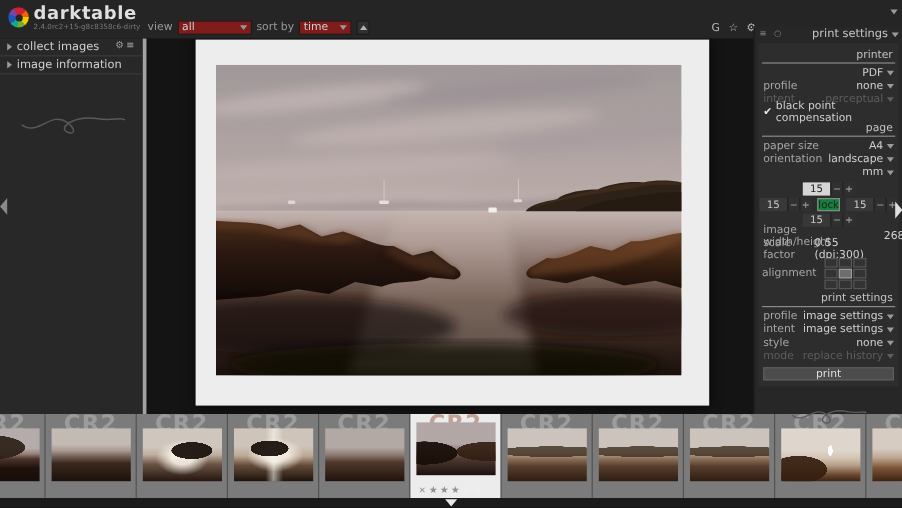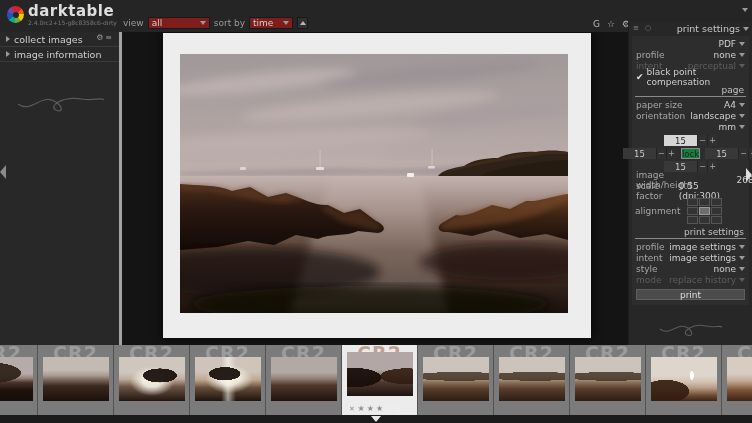--- a/index.html
+++ b/index.html
@@ -55,21 +55,21 @@
   .rrow .val{color:#d0d0d0;display:flex;align-items:center;gap:3px;}
   .rrow.disabled .lbl,.rrow.disabled .val{color:#5d5d5d;}
   .rrow.disabled .caret{border-top-color:#5d5d5d;}
   .rrow.value-only{justify-content:flex-end;}
   .checkrow{display:flex;align-items:center;height:11px;color:#cfcfcf;gap:3px;padding:0 1px;}
   .checkrow .chk{color:#e8e8e8;font-size:9px;}
 
   .margins{margin:3px 0 2px 0;}
   .m-row{display:flex;justify-content:center;align-items:center;gap:3px;margin-bottom:2px;}
   .spin{display:flex;height:11px;}
-  .spin .num{width:33px;background:#383838;color:#c9c9c9;display:flex;align-items:center;justify-content:center;font-size:8.5px;}
+  .spin .num{width:23px;background:#383838;color:#c9c9c9;display:flex;align-items:center;justify-content:center;font-size:8.5px;}
   .spin.light .num{background:#d6d6d6;color:#222;}
   .spin .sbtn{width:9px;background:#303030;color:#aaa;display:flex;align-items:center;justify-content:center;font-size:8px;border-left:1px solid #222;}
   .lock-btn{width:34px;height:11px;background:#15803d;color:#1d1d1d;display:flex;align-items:center;justify-content:center;font-size:8.5px;border:1px solid #888;box-sizing:border-box;}
   .m-mid{display:flex;justify-content:center;gap:5px;align-items:center;}
 
   .size-row{display:flex;align-items:center;height:11px;padding:0 1px;color:#d0d0d0;gap:40px;}
   .size-row .lbl{color:#a6a6a6;margin-right:4px;}
   .size-row .w,.size-row .h{margin-left:auto;}
   .size-row .x{margin:0 4px;color:#a6a6a6;}
   .scale-row{display:flex;align-items:center;height:11px;padding:0 1px;}
@@ -254,20 +254,21 @@
   </main>
 
   <aside class="right-panel">
     <div class="rp-header">
       <span class="hdr-icons" id="rp-hdr-icons"><span>≡ </span><span>○ </span></span>
       <span class="hdr-title">print settings</span>
       <span class="caret"></span>
     </div>
     <div class="module">
 
+      <div class="sec-hdr">printer</div>
       <div class="rrow value-only">
         <span class="val">
             <span>PDF</span>
             <span class="caret"></span>
           </span>
       </div>
       <div class="rrow">
         <span class="lbl">profile</span>
         <span class="val">
             <span>none</span>

